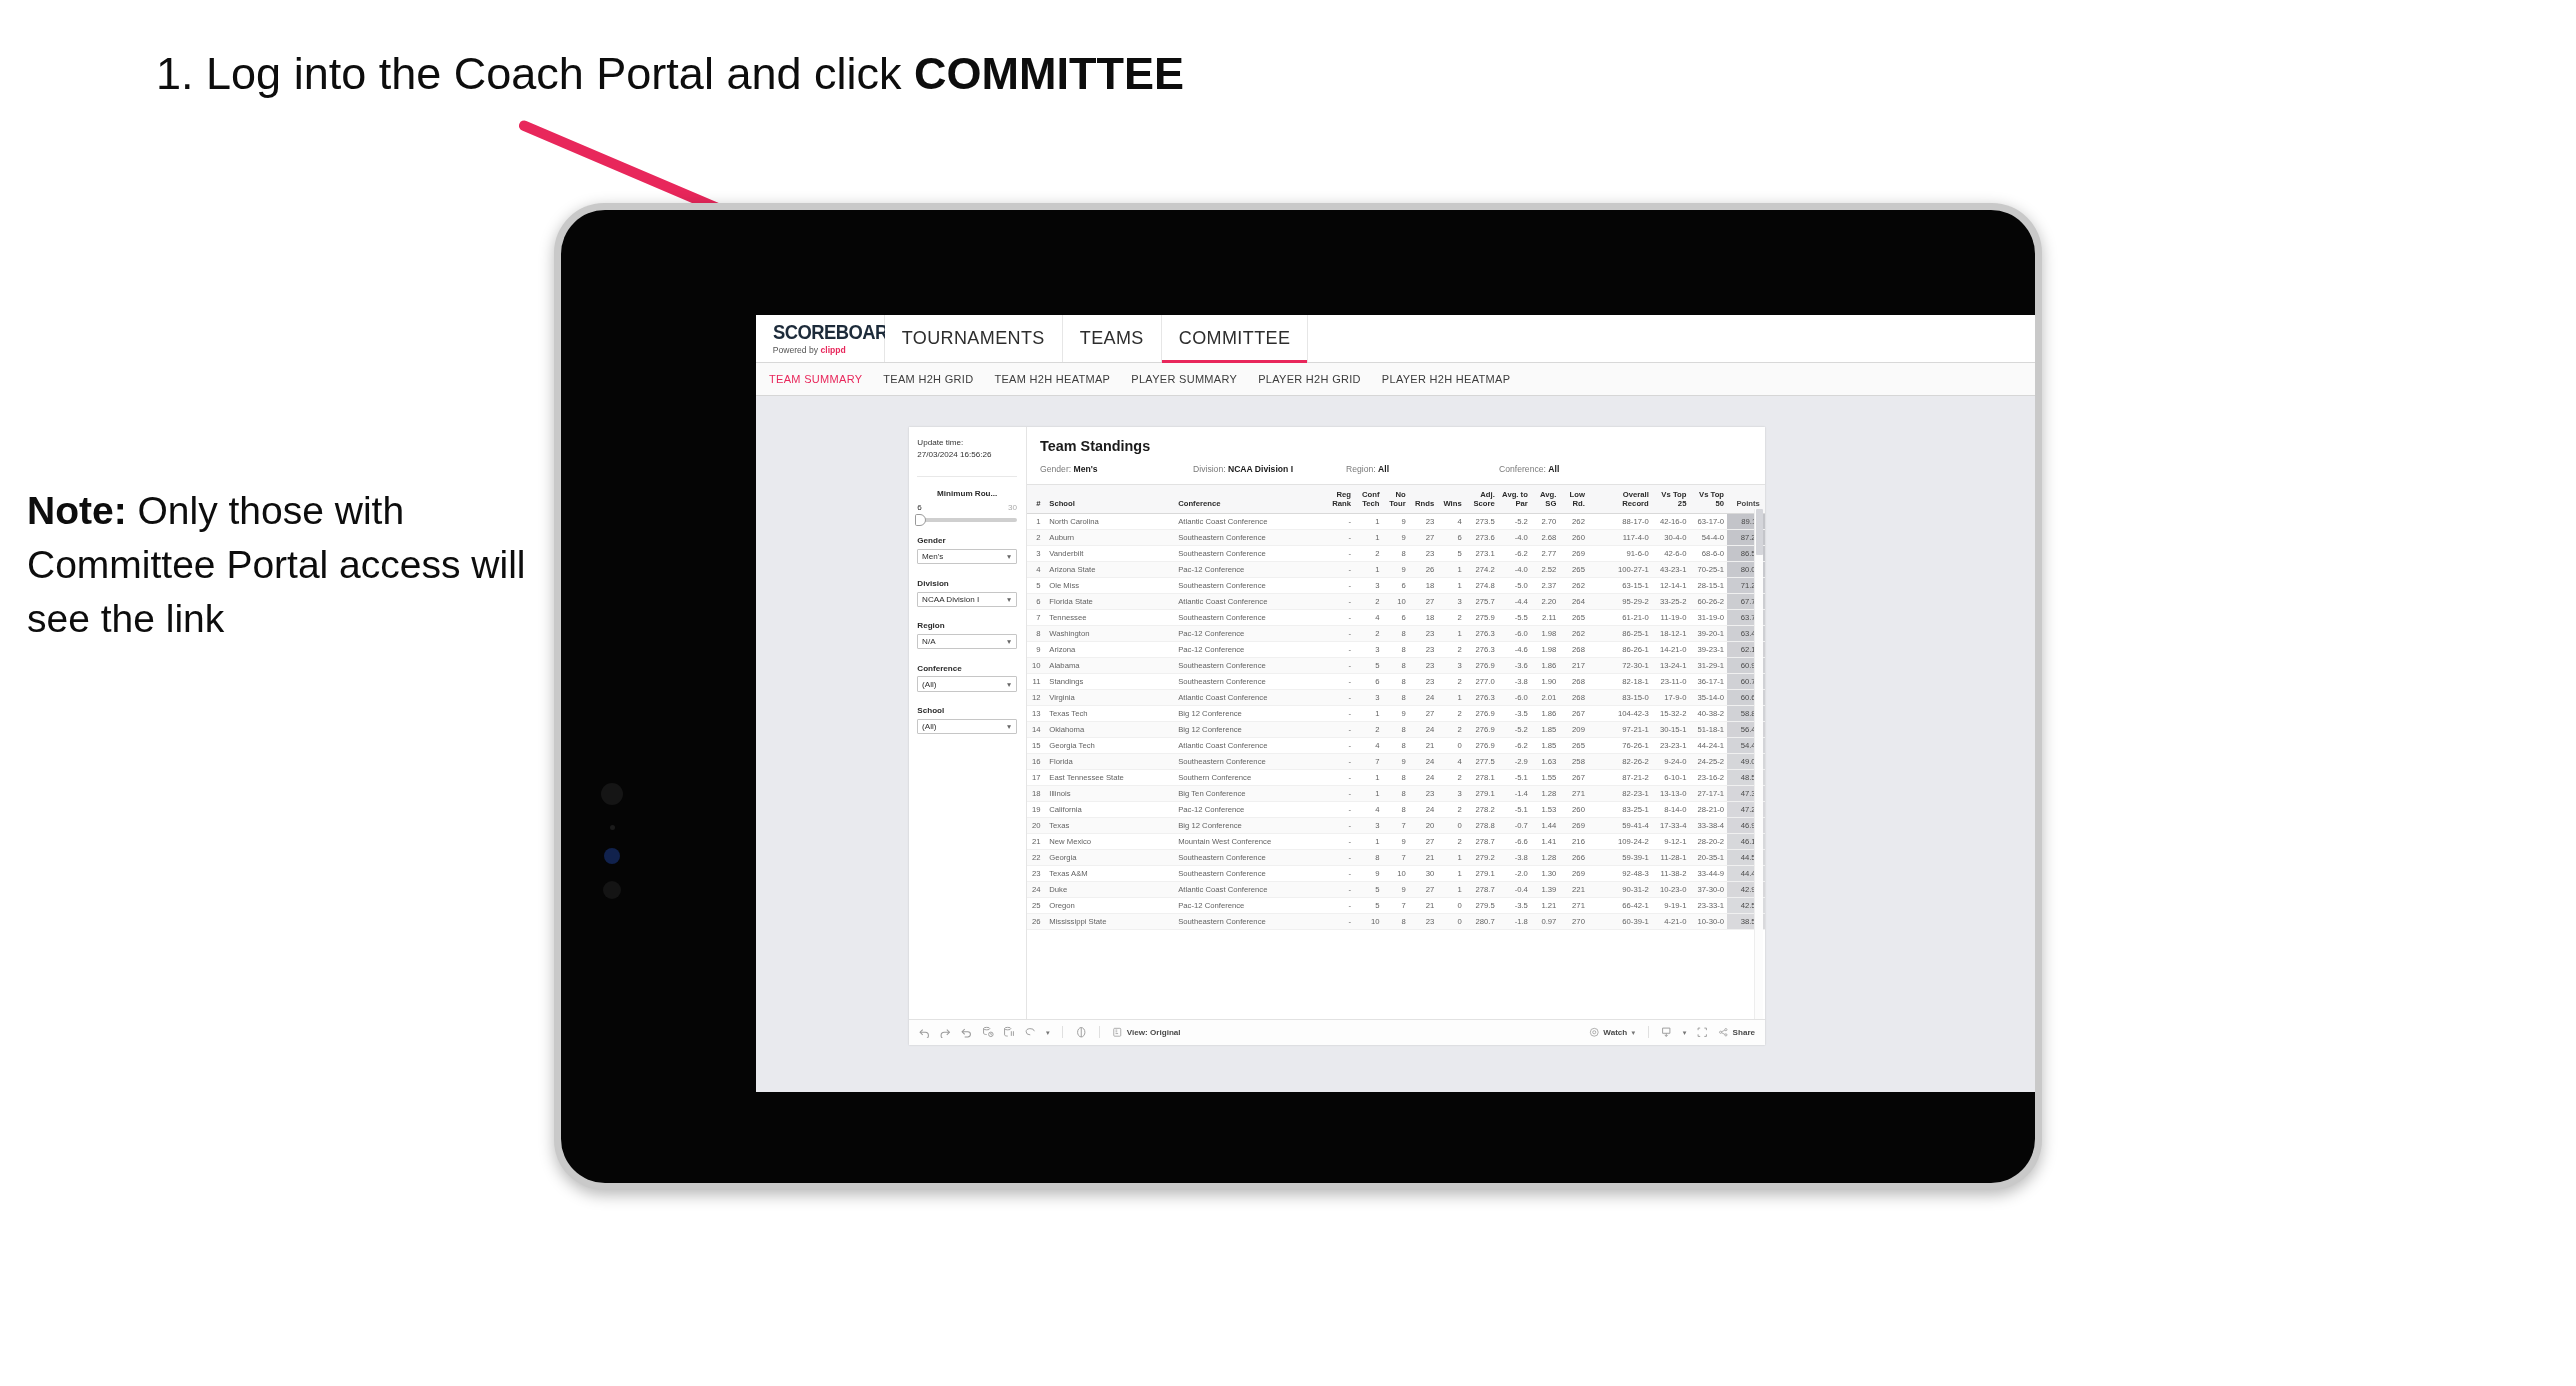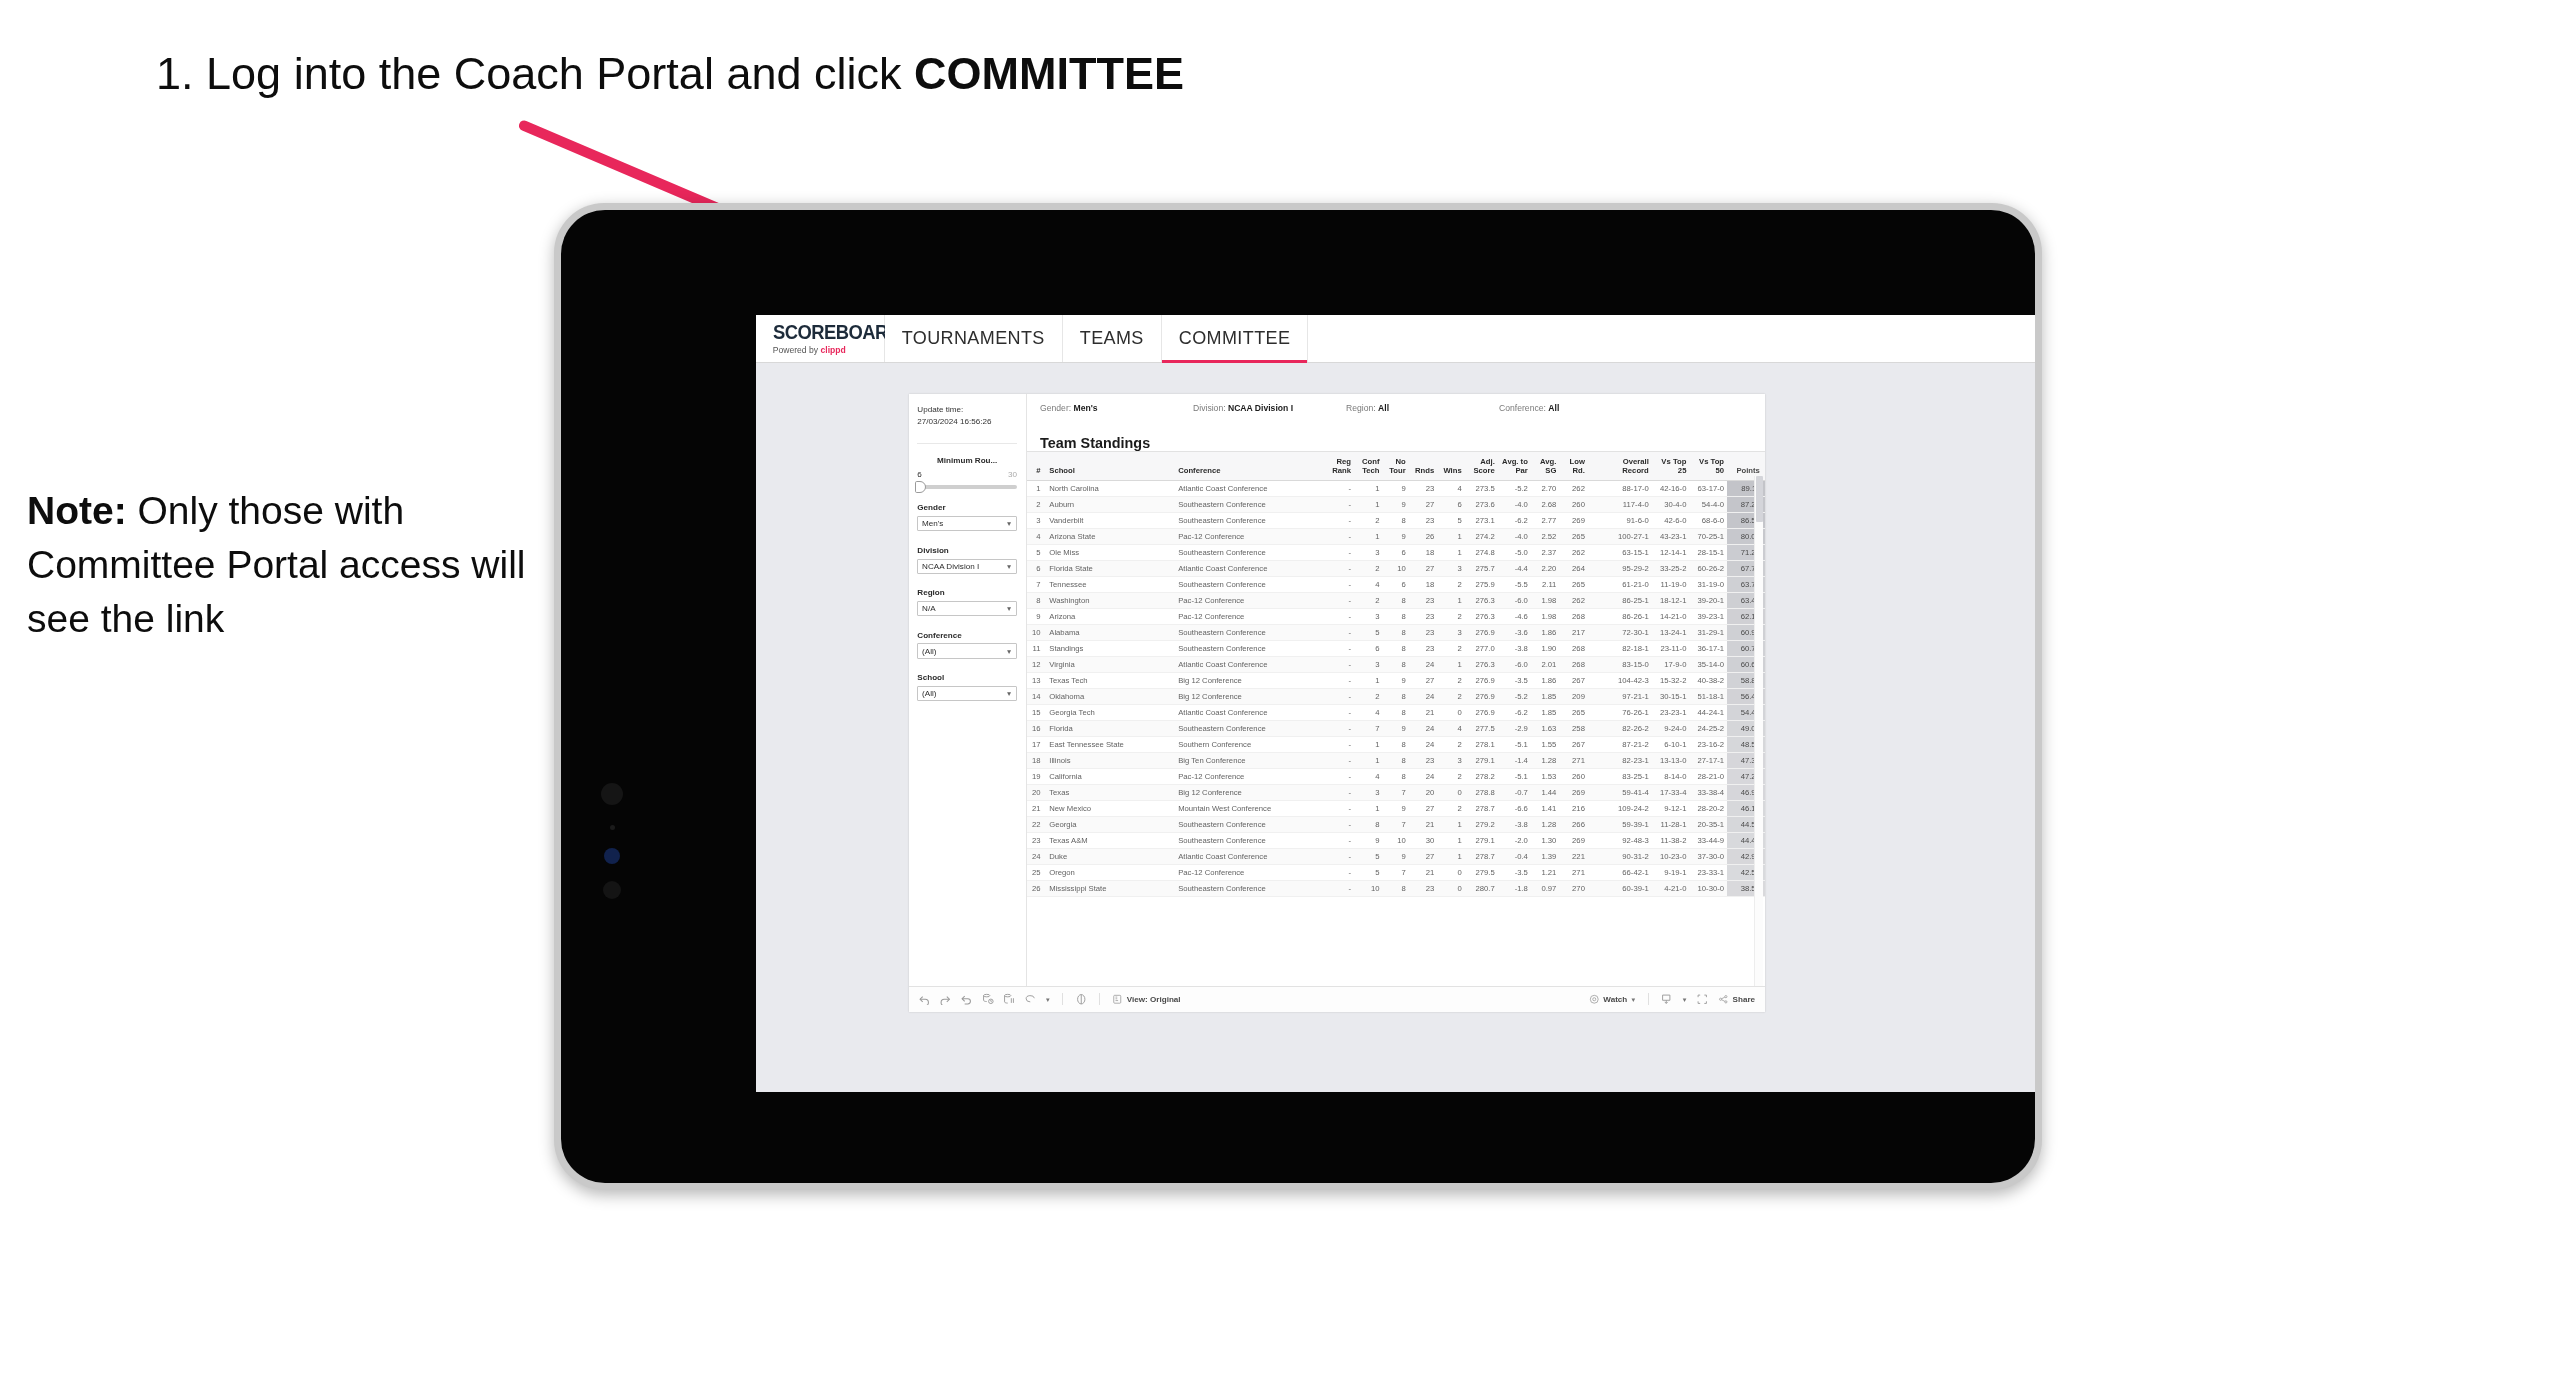--- a/index.html
+++ b/index.html
@@ -188,20 +188,28 @@
         <div id="brand">
           <div id="brand-title">SCOREBOARD</div>
           <div id="brand-sub"><span>Powered by </span><span class="cl">clippd</span></div>
         </div>
         <div class="navitem">TOURNAMENTS</div>
         <div class="navitem">TEAMS</div>
         <div class="navitem active">COMMITTEE</div>
 
       </div>
 
+      <div id="subbar">
+        <div class="subtab active">TEAM SUMMARY</div>
+        <div class="subtab">TEAM H2H GRID</div>
+        <div class="subtab">TEAM H2H HEATMAP</div>
+        <div class="subtab">PLAYER SUMMARY</div>
+        <div class="subtab">PLAYER H2H GRID</div>
+        <div class="subtab">PLAYER H2H HEATMAP</div>
+      </div>
 
       <div id="viz-area">
         <div id="viz">
           <div id="viz-body">
 
             <div id="filters">
               <div id="update-time">
                 <span>Update time:</span><br>
                 <span>27/03/2024 16:56:26</span>
               </div>
@@ -248,39 +256,39 @@
               <div class="f-group">
                 <div class="f-label">School</div>
                 <div class="f-select">
                   <span>(All)</span>
                   <span class="caret">▼</span>
                 </div>
               </div>
             </div>
 
             <div id="viz-main">
+              <div id="viz-title">Team Standings</div>
               <div id="viz-meta">
                 <div class="mcell">
                   <span class="mk">Gender:</span>
                   <span class="mv">Men's</span>
                 </div>
                 <div class="mcell">
                   <span class="mk">Division:</span>
                   <span class="mv">NCAA Division I</span>
                 </div>
                 <div class="mcell">
                   <span class="mk">Region:</span>
                   <span class="mv">All</span>
                 </div>
                 <div class="mcell">
                   <span class="mk">Conference:</span>
                   <span class="mv">All</span>
                 </div>
               </div>
-              <div id="viz-title">Team Standings</div>
 
               <div id="tbl-wrap">
                 <table>
                   <thead>
                     <tr id="head-row">
                         <th class="c-rank">#</th>
                         <th class="c-school">School</th>
                         <th class="c-conf">Conference</th>
                         <th class="c-num w24">Reg
 Rank</th>

